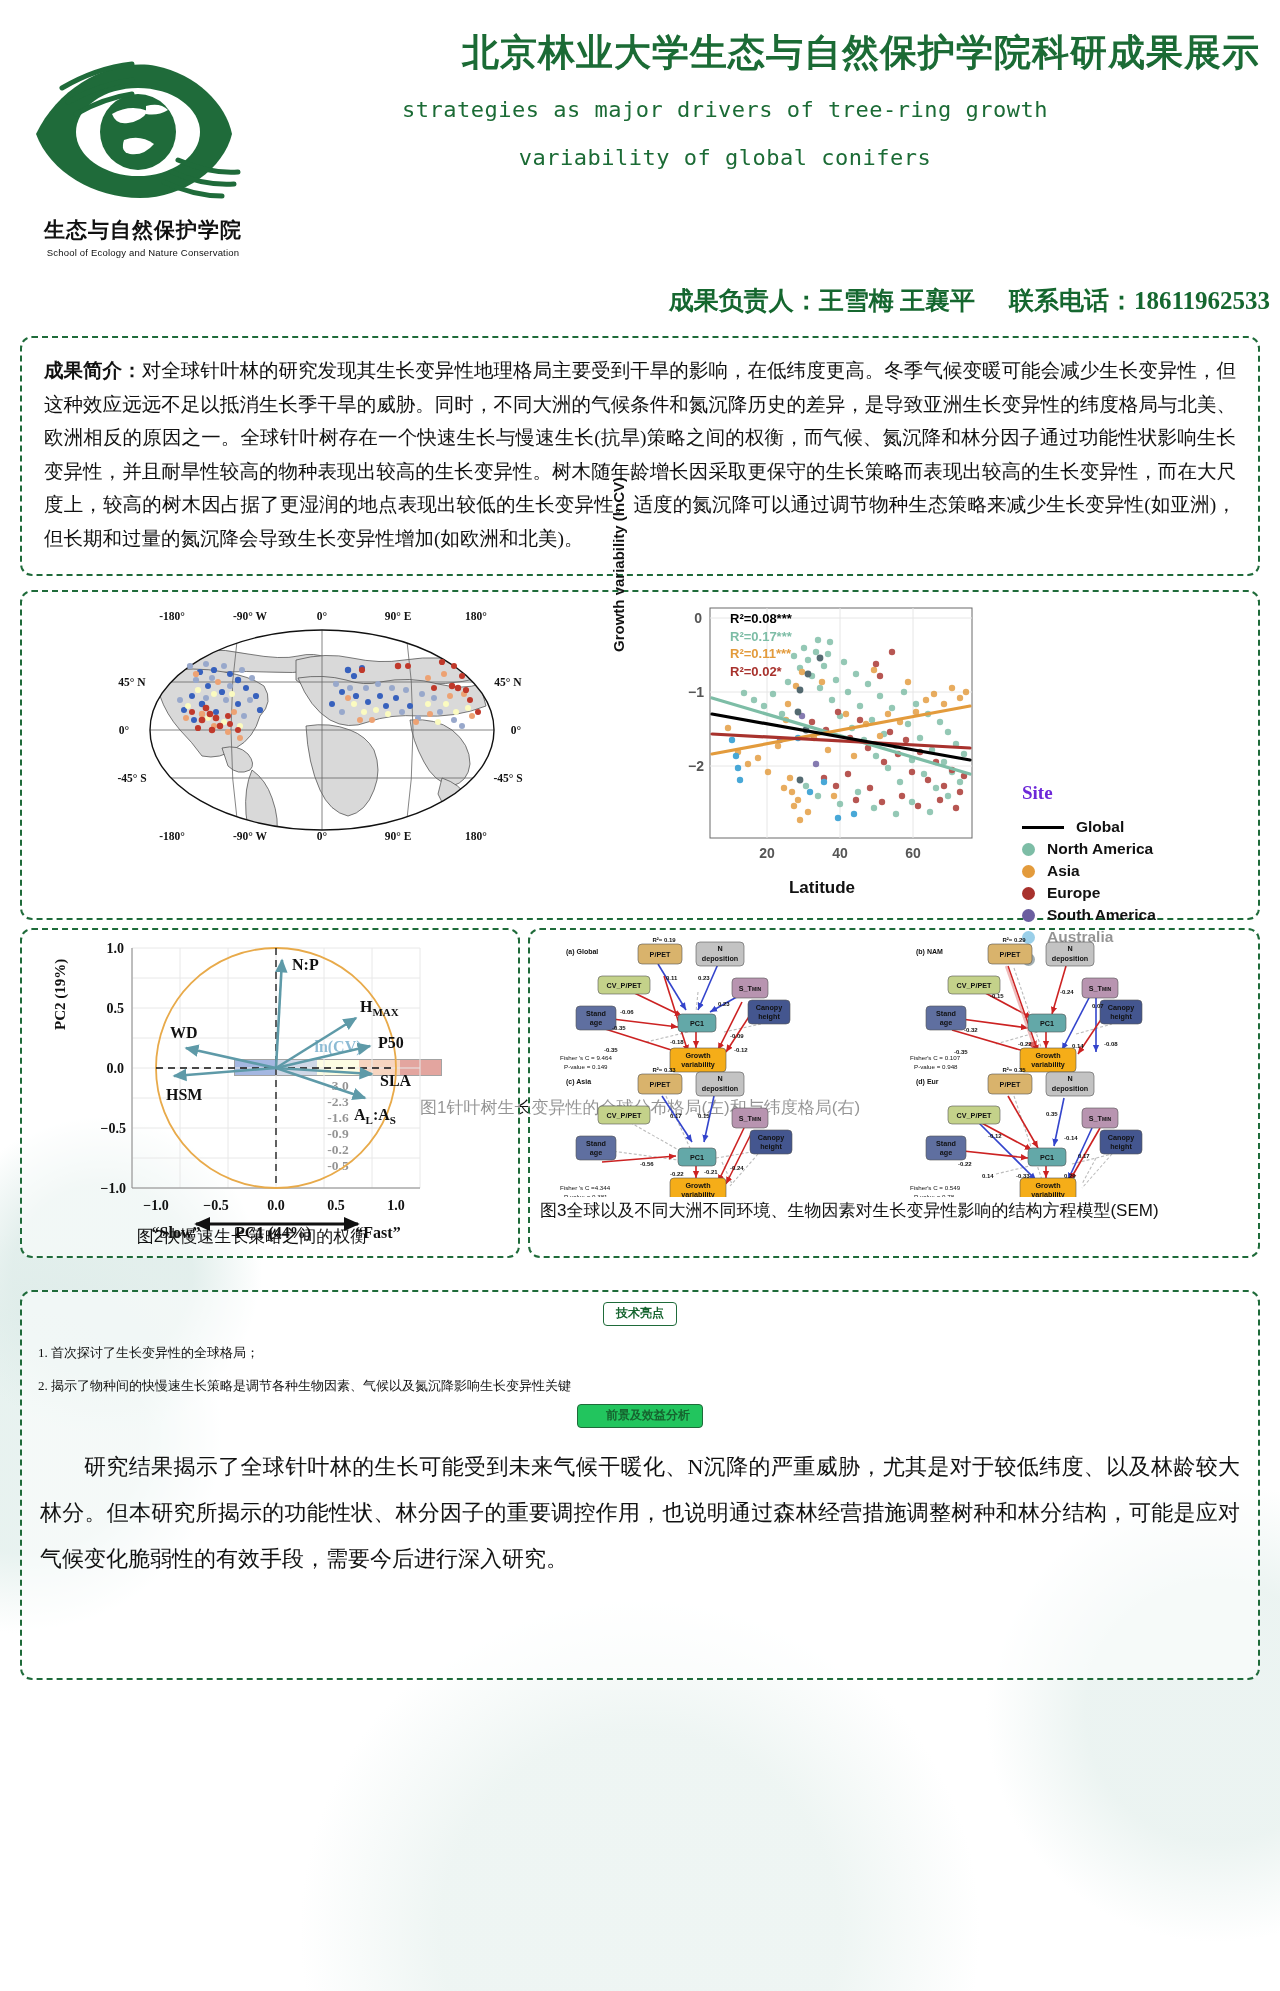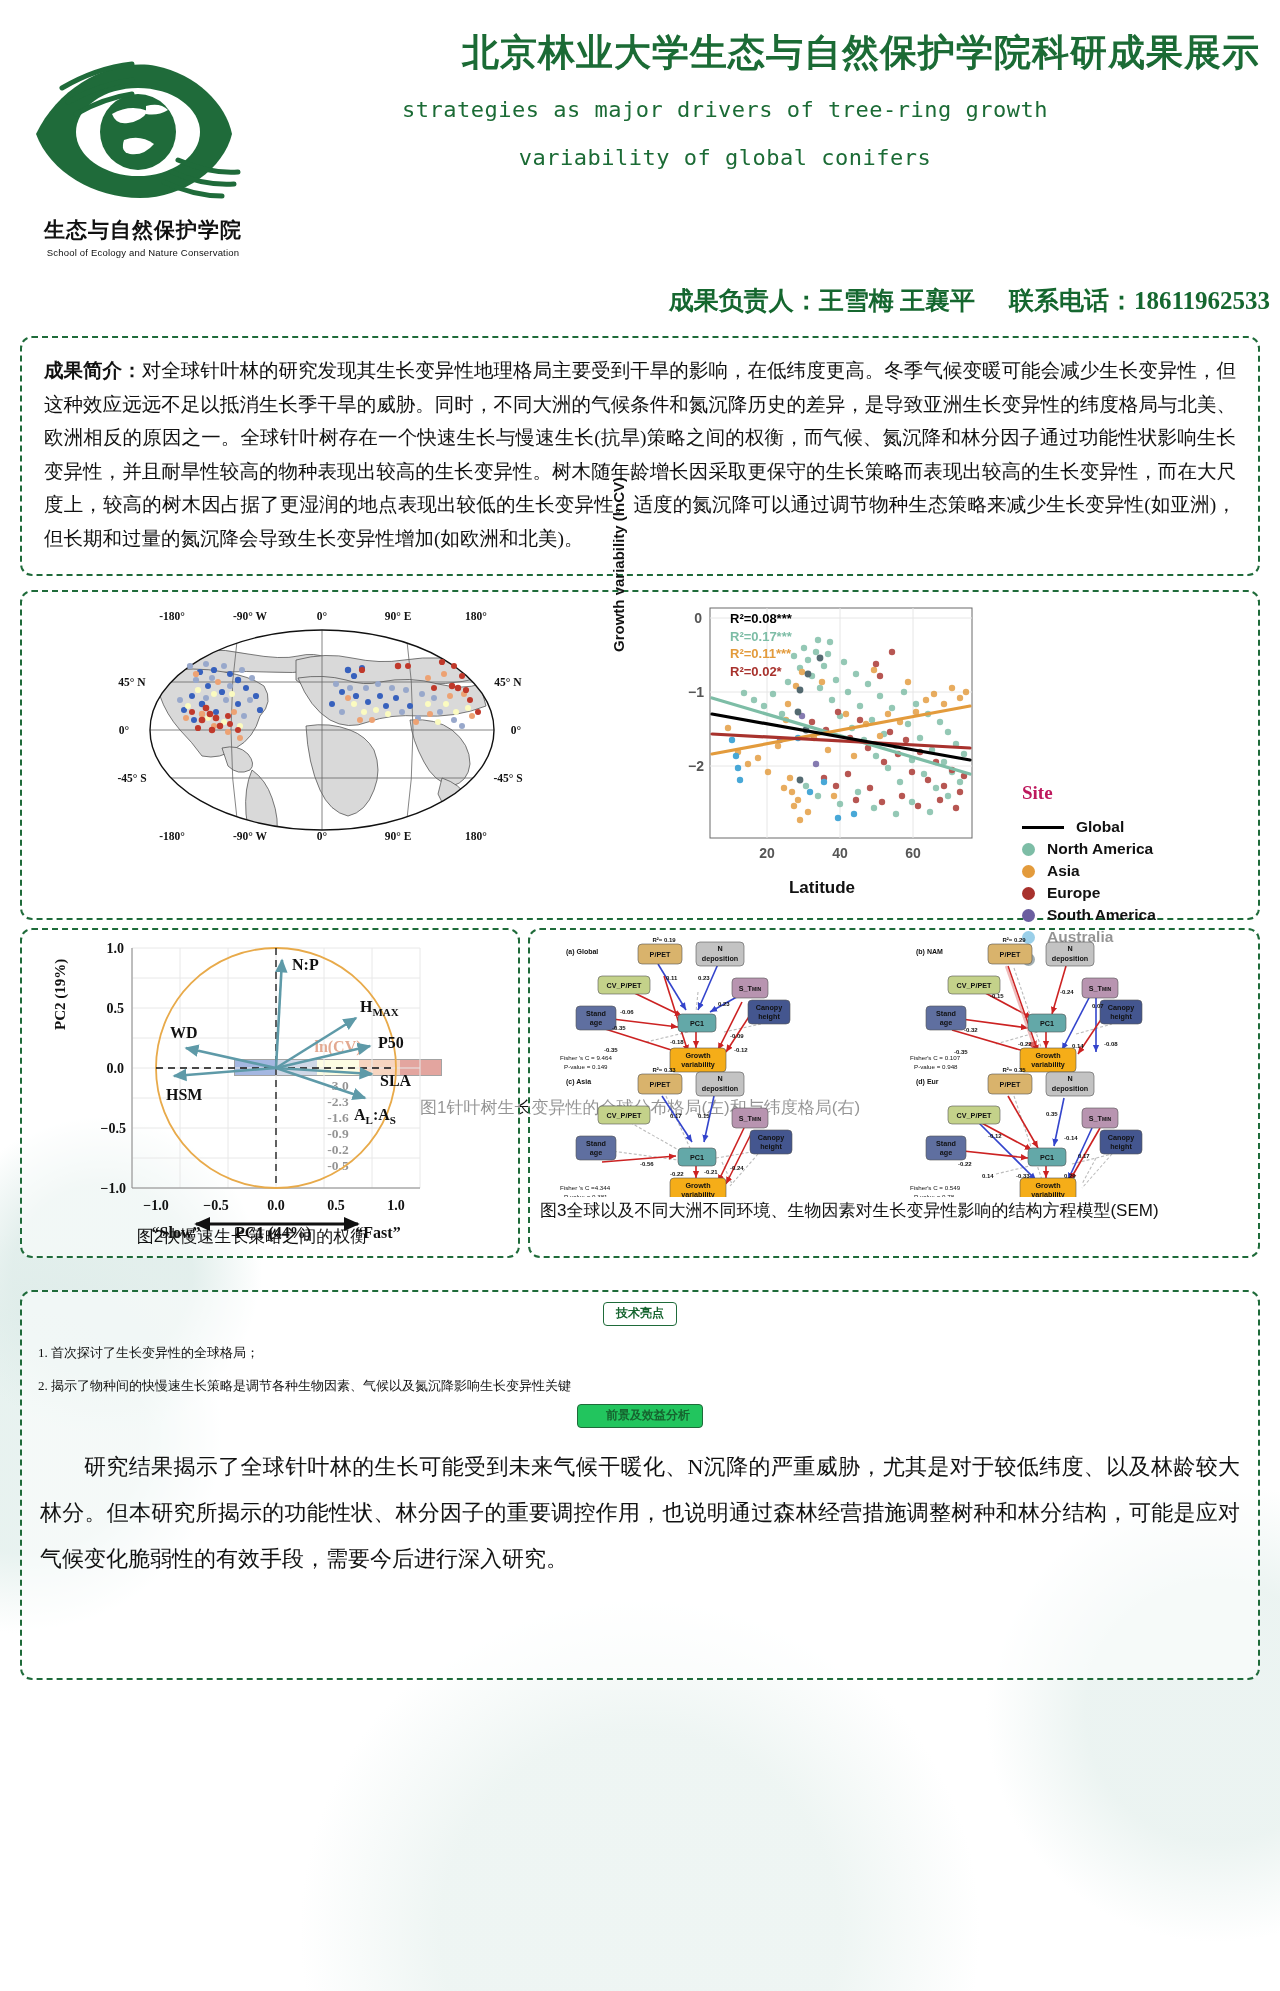--- a/index.html
+++ b/index.html
@@ -64,39 +64,39 @@
   .bottombox{left:20px;top:1290px;width:1240px;height:390px;}
 
   .figcap{
     position:absolute;text-align:center;font-family:"Liberation Sans",sans-serif;
     font-size:17px;color:#111;
   }
 
   
   .mapwrap{position:absolute;left:110px;top:600px;width:420px;height:300px;}
   .cbarwrap{position:absolute;left:188px;top:1038px;width:300px;text-align:center;}
-  .cbar-title{font-family:"Liberation Serif",serif;font-weight:bold;font-size:16px;color:#c2410c;}
+  .cbar-title{font-family:"Liberation Serif",serif;font-weight:bold;font-size:16px;color:#0369a1;}
   .cbar{display:flex;width:206px;height:15px;margin:3px auto 0 auto;border:1px solid #333;}
   .cbar div{flex:1;}
   .cbar-ticks{display:flex;width:248px;margin:2px auto 0 auto;justify-content:space-between;
     font-family:"Liberation Serif",serif;font-weight:bold;font-size:13.5px;color:#111;flex-direction:column;}
 
   
   .scatwrap{position:absolute;left:612px;top:596px;width:420px;height:320px;}
   .ylab{
     position:absolute;left:-2px;top:56px;transform:rotate(-90deg);transform-origin:left top;
     font-family:"Liberation Sans",sans-serif;font-weight:bold;font-size:15px;color:#111;white-space:nowrap;
   }
   .xlab{position:absolute;left:0;top:282px;width:420px;text-align:center;
     font-family:"Liberation Sans",sans-serif;font-weight:bold;font-size:17px;color:#111;}
   .r2box{position:absolute;left:118px;top:14px;font-family:"Liberation Sans",sans-serif;
     font-weight:bold;font-size:13px;line-height:17.5px;}
 
   .sitelegend{position:absolute;left:1022px;top:782px;width:210px;}
-  .sitelegend h4{margin:0 0 12px 0;font-family:"Liberation Serif",serif;font-size:19px;color:#be185d;}
+  .sitelegend h4{margin:0 0 12px 0;font-family:"Liberation Serif",serif;font-size:19px;color:#6d28d9;}
   .leg-row{display:flex;align-items:center;height:22px;font-family:"Liberation Sans",sans-serif;
     font-weight:bold;font-size:15.5px;color:#111;}
   .leg-dot{width:13px;height:13px;border-radius:50%;margin-right:12px;flex:none;}
   .leg-line{width:42px;height:3px;background:#000;margin-right:12px;flex:none;margin-left:0;}
 
   
   .pcawrap{position:absolute;left:48px;top:938px;width:450px;height:312px;}
   .pca-ylab{position:absolute;left:4px;top:92px;transform:rotate(-90deg);transform-origin:left top;
     font-family:"Liberation Serif",serif;font-weight:bold;font-size:15px;color:#111;white-space:nowrap;}
   .pca-xlab{position:absolute;left:0;top:286px;width:450px;text-align:center;

